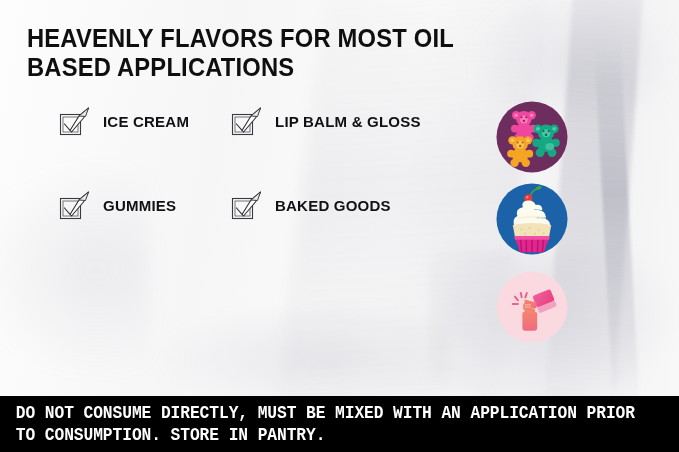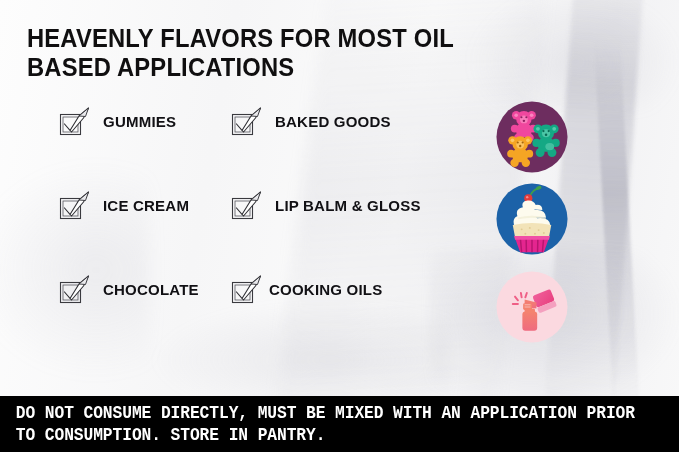--- a/index.html
+++ b/index.html
@@ -179,20 +179,41 @@
   <div class="vein vein-2"></div>
   <div class="vein vein-3"></div>
   <div class="vein vein-4"></div>
   <div class="vein vein-5"></div>
   <div class="vein vein-6"></div>
   <div class="vein vein-7"></div>
 
   <div id="heading">HEAVENLY FLAVORS FOR MOST OIL BASED APPLICATIONS</div>
 
   <div id="checklist">
+
+    <div class="check-row">
+      <div class="check-item col-1">
+        <svg class="checkbox-icon" viewBox="0 0 34 32">
+          <rect x="2.5" y="8.5" width="20" height="20" fill="none" stroke="#3a3a3f" stroke-width="1.1"></rect>
+          <rect x="5" y="11" width="15" height="15" fill="none" stroke="#55555c" stroke-width="0.8"></rect>
+          <path d="M6.5 18 L12 24.5 L21 10 L30.5 2 L25.5 12 L13.5 26 Z" fill="#ffffff" stroke="#2f2f34" stroke-width="1.1" stroke-linejoin="round"></path>
+          <path d="M21 10 L30.5 2 L27.5 10.5 Z" fill="#e9e9ec" stroke="#2f2f34" stroke-width="0.9" stroke-linejoin="round"></path>
+        </svg>
+        <span class="check-label">ICE CREAM</span>
+      </div>
+      <div class="check-item col-2">
+        <svg class="checkbox-icon" viewBox="0 0 34 32">
+          <rect x="2.5" y="8.5" width="20" height="20" fill="none" stroke="#3a3a3f" stroke-width="1.1"></rect>
+          <rect x="5" y="11" width="15" height="15" fill="none" stroke="#55555c" stroke-width="0.8"></rect>
+          <path d="M6.5 18 L12 24.5 L21 10 L30.5 2 L25.5 12 L13.5 26 Z" fill="#ffffff" stroke="#2f2f34" stroke-width="1.1" stroke-linejoin="round"></path>
+          <path d="M21 10 L30.5 2 L27.5 10.5 Z" fill="#e9e9ec" stroke="#2f2f34" stroke-width="0.9" stroke-linejoin="round"></path>
+        </svg>
+        <span class="check-label">LIP BALM &amp; GLOSS</span>
+      </div>
+    </div>
 
     <div class="check-row">
       <div class="check-item col-1">
         <svg class="checkbox-icon" viewBox="0 0 34 32">
           <rect x="2.5" y="8.5" width="20" height="20" fill="none" stroke="#3a3a3f" stroke-width="1.1"></rect>
           <rect x="5" y="11" width="15" height="15" fill="none" stroke="#55555c" stroke-width="0.8"></rect>
           <path d="M6.5 18 L12 24.5 L21 10 L30.5 2 L25.5 12 L13.5 26 Z" fill="#ffffff" stroke="#2f2f34" stroke-width="1.1" stroke-linejoin="round"></path>
           <path d="M21 10 L30.5 2 L27.5 10.5 Z" fill="#e9e9ec" stroke="#2f2f34" stroke-width="0.9" stroke-linejoin="round"></path>
         </svg>
         <span class="check-label">GUMMIES</span>
@@ -201,61 +222,20 @@
         <svg class="checkbox-icon" viewBox="0 0 34 32">
           <rect x="2.5" y="8.5" width="20" height="20" fill="none" stroke="#3a3a3f" stroke-width="1.1"></rect>
           <rect x="5" y="11" width="15" height="15" fill="none" stroke="#55555c" stroke-width="0.8"></rect>
           <path d="M6.5 18 L12 24.5 L21 10 L30.5 2 L25.5 12 L13.5 26 Z" fill="#ffffff" stroke="#2f2f34" stroke-width="1.1" stroke-linejoin="round"></path>
           <path d="M21 10 L30.5 2 L27.5 10.5 Z" fill="#e9e9ec" stroke="#2f2f34" stroke-width="0.9" stroke-linejoin="round"></path>
         </svg>
         <span class="check-label">BAKED GOODS</span>
       </div>
     </div>
 
-    <div class="check-row">
-      <div class="check-item col-1">
-        <svg class="checkbox-icon" viewBox="0 0 34 32">
-          <rect x="2.5" y="8.5" width="20" height="20" fill="none" stroke="#3a3a3f" stroke-width="1.1"></rect>
-          <rect x="5" y="11" width="15" height="15" fill="none" stroke="#55555c" stroke-width="0.8"></rect>
-          <path d="M6.5 18 L12 24.5 L21 10 L30.5 2 L25.5 12 L13.5 26 Z" fill="#ffffff" stroke="#2f2f34" stroke-width="1.1" stroke-linejoin="round"></path>
-          <path d="M21 10 L30.5 2 L27.5 10.5 Z" fill="#e9e9ec" stroke="#2f2f34" stroke-width="0.9" stroke-linejoin="round"></path>
-        </svg>
-        <span class="check-label">ICE CREAM</span>
-      </div>
-      <div class="check-item col-2">
-        <svg class="checkbox-icon" viewBox="0 0 34 32">
-          <rect x="2.5" y="8.5" width="20" height="20" fill="none" stroke="#3a3a3f" stroke-width="1.1"></rect>
-          <rect x="5" y="11" width="15" height="15" fill="none" stroke="#55555c" stroke-width="0.8"></rect>
-          <path d="M6.5 18 L12 24.5 L21 10 L30.5 2 L25.5 12 L13.5 26 Z" fill="#ffffff" stroke="#2f2f34" stroke-width="1.1" stroke-linejoin="round"></path>
-          <path d="M21 10 L30.5 2 L27.5 10.5 Z" fill="#e9e9ec" stroke="#2f2f34" stroke-width="0.9" stroke-linejoin="round"></path>
-        </svg>
-        <span class="check-label">LIP BALM &amp; GLOSS</span>
-      </div>
-    </div>
-
-    <div class="check-row">
-      <div class="check-item col-1">
-        <svg class="checkbox-icon" viewBox="0 0 34 32">
-          <rect x="2.5" y="8.5" width="20" height="20" fill="none" stroke="#3a3a3f" stroke-width="1.1"></rect>
-          <rect x="5" y="11" width="15" height="15" fill="none" stroke="#55555c" stroke-width="0.8"></rect>
-          <path d="M6.5 18 L12 24.5 L21 10 L30.5 2 L25.5 12 L13.5 26 Z" fill="#ffffff" stroke="#2f2f34" stroke-width="1.1" stroke-linejoin="round"></path>
-          <path d="M21 10 L30.5 2 L27.5 10.5 Z" fill="#e9e9ec" stroke="#2f2f34" stroke-width="0.9" stroke-linejoin="round"></path>
-        </svg>
-        <span class="check-label">CHOCOLATE</span>
-      </div>
-      <div class="check-item col-2 tight">
-        <svg class="checkbox-icon" viewBox="0 0 34 32">
-          <rect x="2.5" y="8.5" width="20" height="20" fill="none" stroke="#3a3a3f" stroke-width="1.1"></rect>
-          <rect x="5" y="11" width="15" height="15" fill="none" stroke="#55555c" stroke-width="0.8"></rect>
-          <path d="M6.5 18 L12 24.5 L21 10 L30.5 2 L25.5 12 L13.5 26 Z" fill="#ffffff" stroke="#2f2f34" stroke-width="1.1" stroke-linejoin="round"></path>
-          <path d="M21 10 L30.5 2 L27.5 10.5 Z" fill="#e9e9ec" stroke="#2f2f34" stroke-width="0.9" stroke-linejoin="round"></path>
-        </svg>
-        <span class="check-label">COOKING OILS</span>
-      </div>
-    </div>
 
   </div>
 
   <div class="circle-icon" id="icon-gummies">
     <svg viewBox="0 0 100 100">
       <circle cx="50" cy="50" r="48" fill="#6d2d5f"></circle>
 
       <g transform="translate(21,12) scale(0.95)">
         <circle cx="8" cy="9" r="6" fill="#f0479e"></circle>
         <circle cx="30" cy="9" r="6" fill="#f0479e"></circle>

